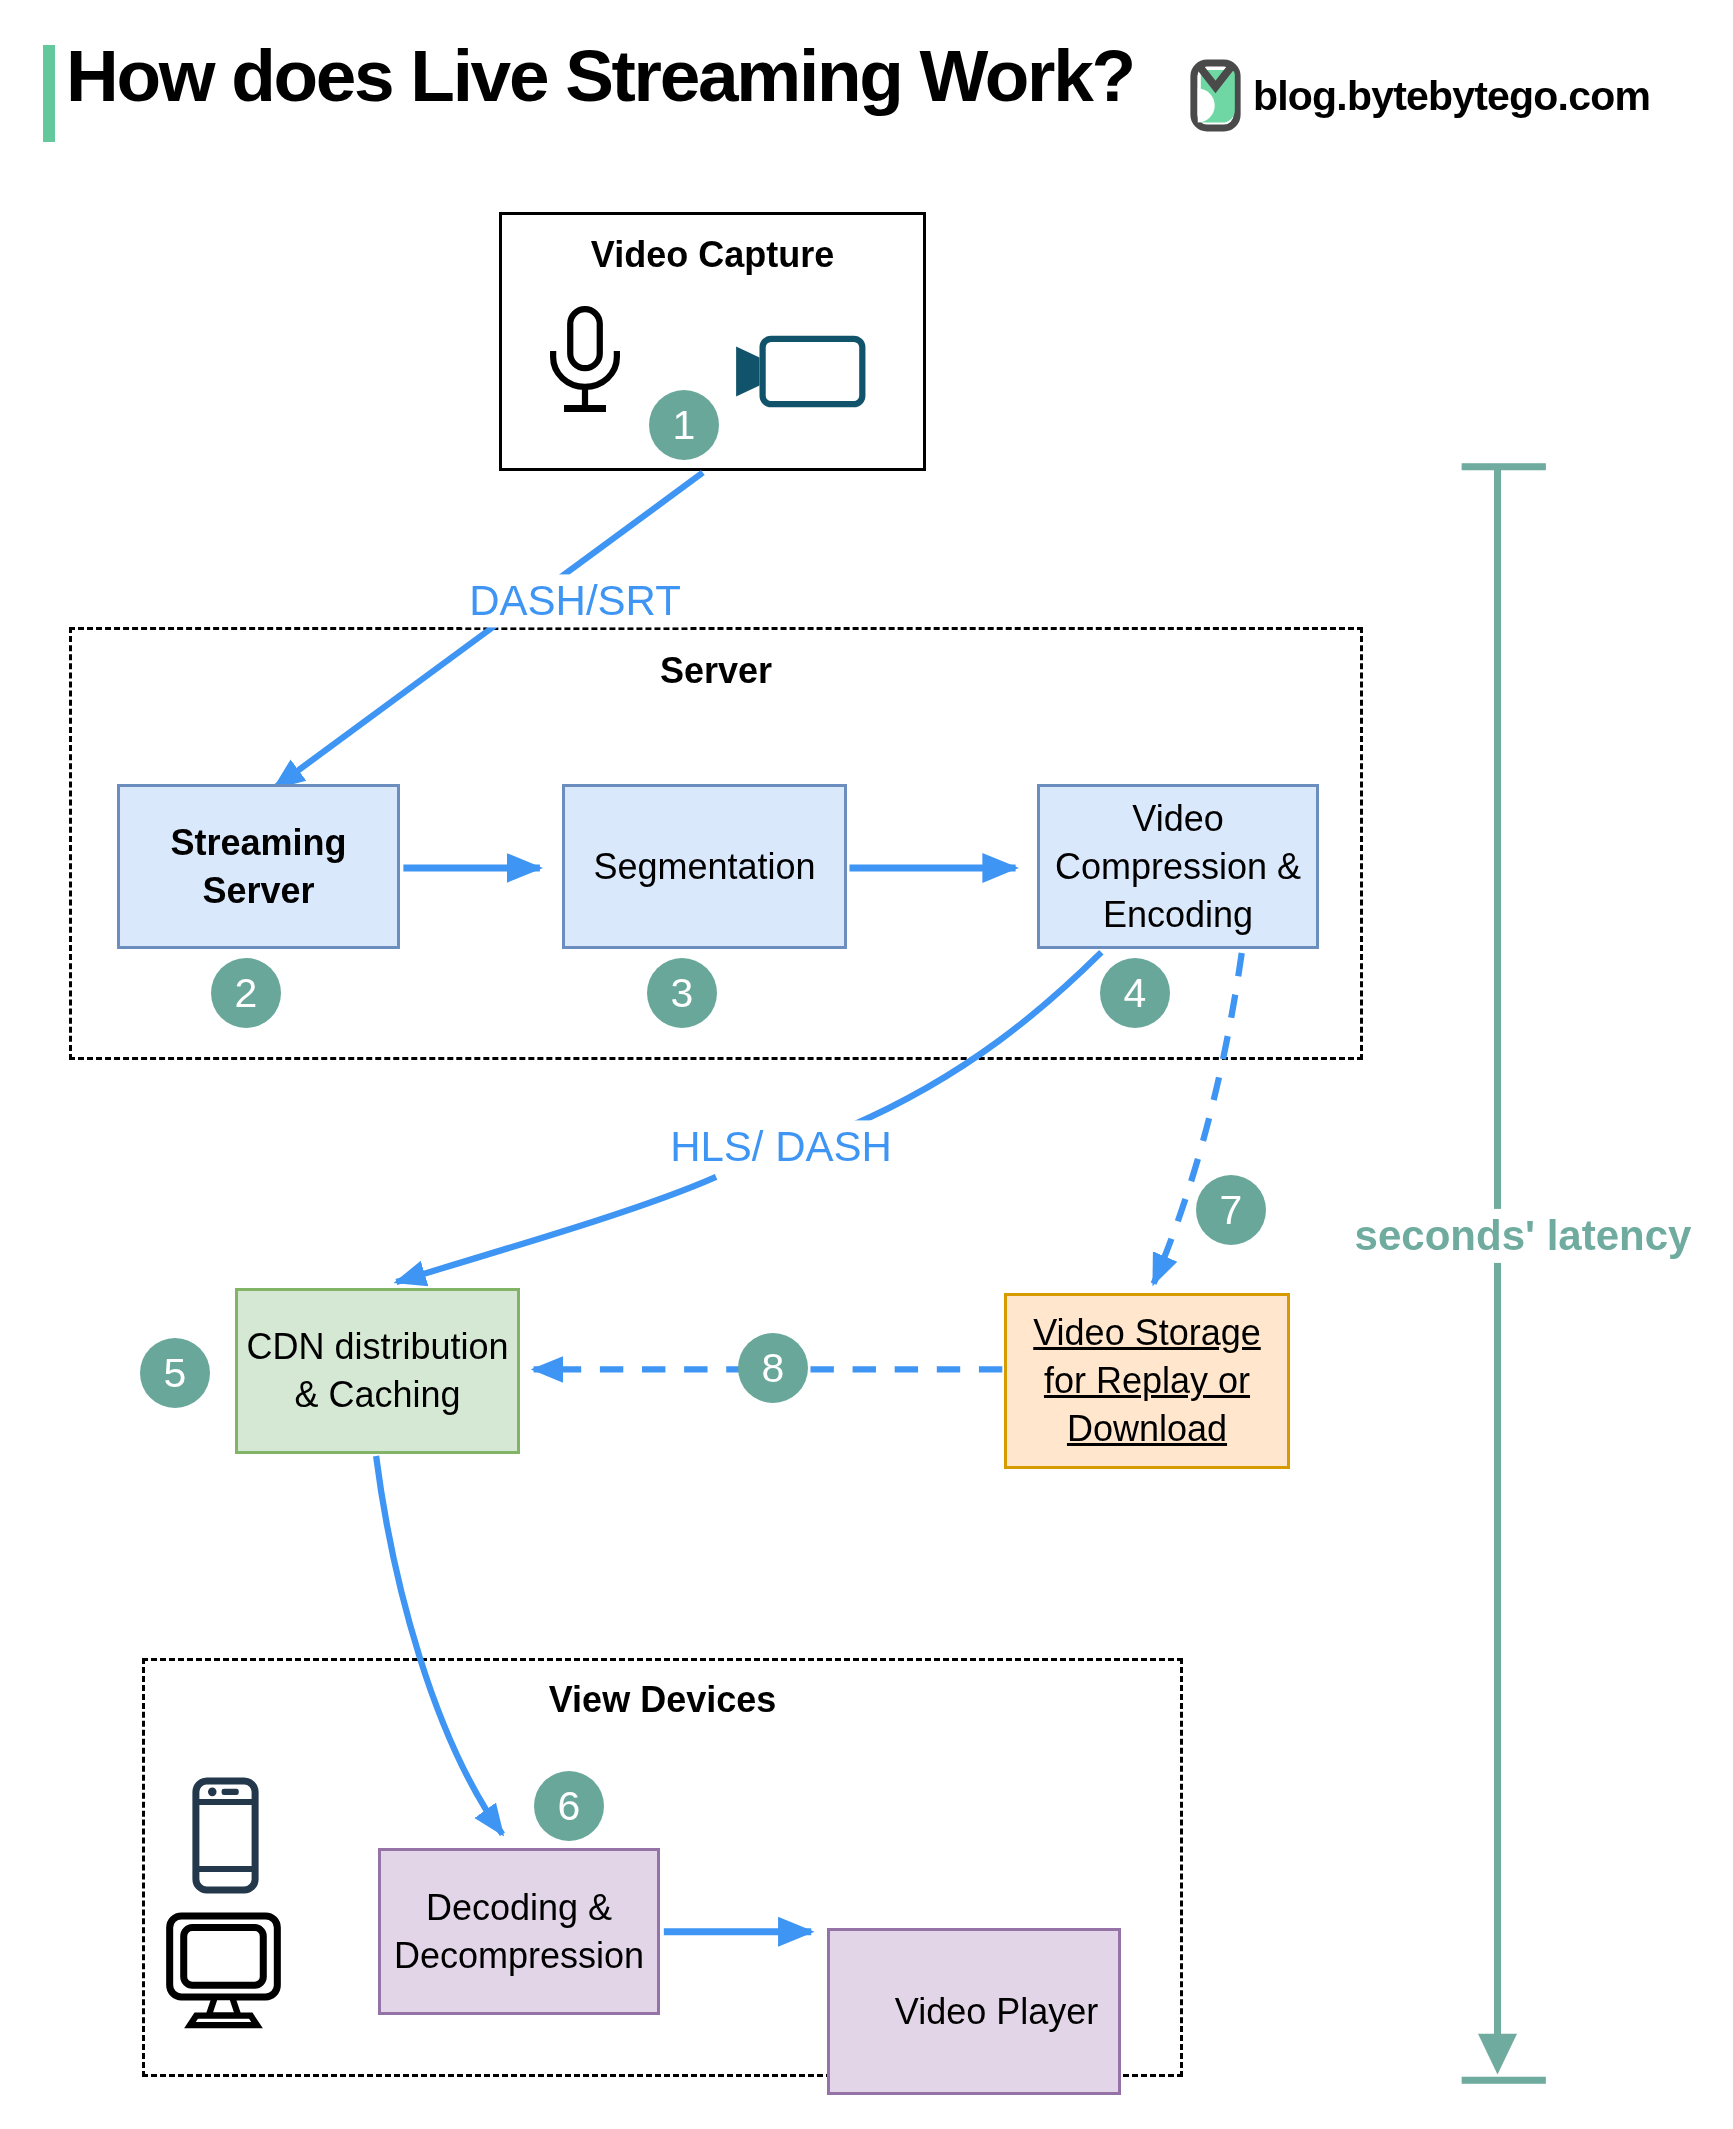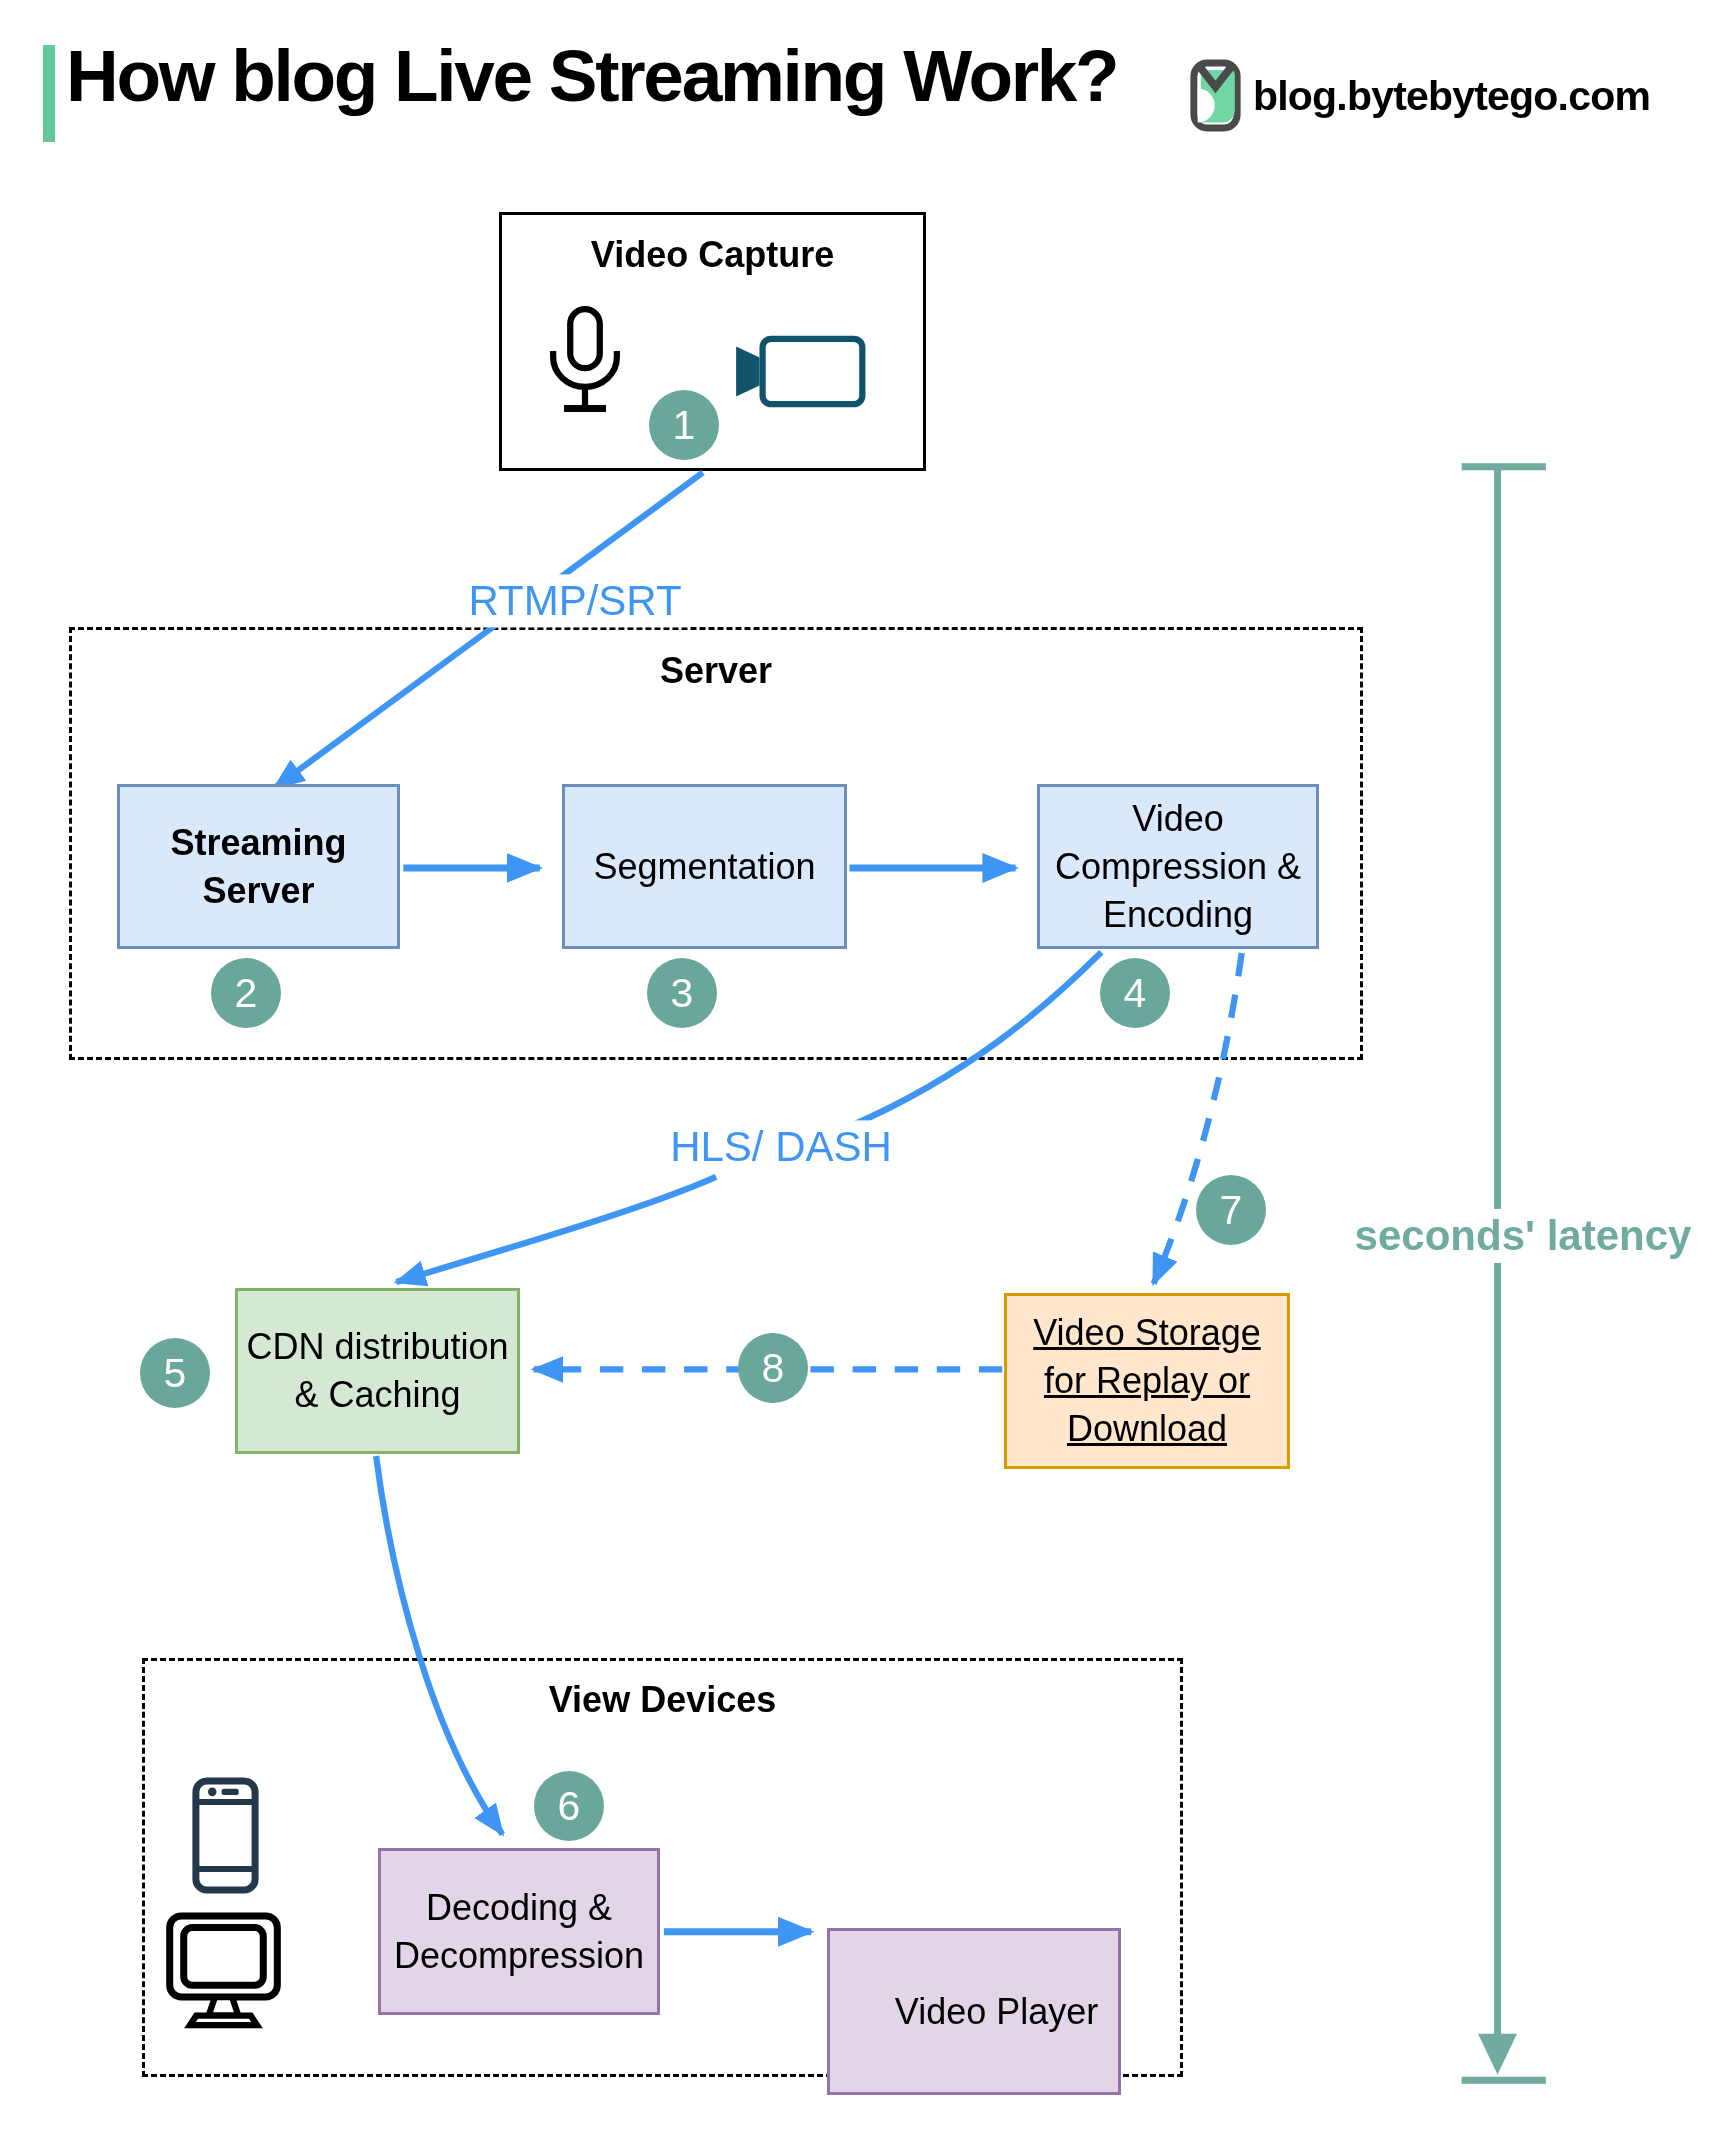--- a/index.html
+++ b/index.html
@@ -33,21 +33,21 @@
   svg{display:block;}
   #wires{left:0;top:0;z-index:2;}
   .icon{z-index:3;}
 </style>
 </head>
 <body>
 
 <div id="canvas">
 
   <div class="abs" id="accent-bar"></div>
-  <div class="abs" id="page-title">How blog Live Streaming Work?</div>
+  <div class="abs" id="page-title">How does Live Streaming Work?</div>
   <div class="abs icon" style="left:1190px;top:59px;width:51px;height:73px;">
     <svg width="51" height="73" viewBox="0 0 66 94">
       <rect x="5" y="5" width="56" height="84" rx="17" fill="#ffffff" stroke="#4a4a4a" stroke-width="9"></rect>
       <path d="M14 14 h38 a6 6 0 0 1 6 6 v46 a16 16 0 0 1 -16 16 h-28 z" fill="#6fd7a4"></path>
       <path d="M15 13 L33 36 L51 13" fill="none" stroke="#4a4a4a" stroke-width="10" stroke-linecap="round"></path>
       <path d="M10 38 a22 22 0 0 1 0 44 z" fill="#ffffff"></path>
     </svg>
   </div>
   <div class="abs" id="site-label">blog.bytebytego.com</div>
 
@@ -174,21 +174,21 @@
 
   <div class="abs step" style="left:649px;top:390px;">1</div>
   <div class="abs step" style="left:211px;top:958px;">2</div>
   <div class="abs step" style="left:647px;top:958px;">3</div>
   <div class="abs step" style="left:1100px;top:958px;">4</div>
   <div class="abs step" style="left:140px;top:1338px;">5</div>
   <div class="abs step" style="left:534px;top:1771px;">6</div>
   <div class="abs step" style="left:1196px;top:1175px;">7</div>
   <div class="abs step" style="left:738px;top:1333px;">8</div>
 
-  <div class="abs edge-label" style="left:575px;top:601px;">RTMP/SRT</div>
+  <div class="abs edge-label" style="left:575px;top:601px;">DASH/SRT</div>
   <div class="abs edge-label" style="left:781px;top:1147px;">
     <span class="nl">HLS/</span>
     <span class="nl">DASH</span>
   </div>
   <div class="abs" id="latency-label" style="left:1523px;top:1236px;">seconds' latency</div>
 
 </div>
 
 
 </body></html>

